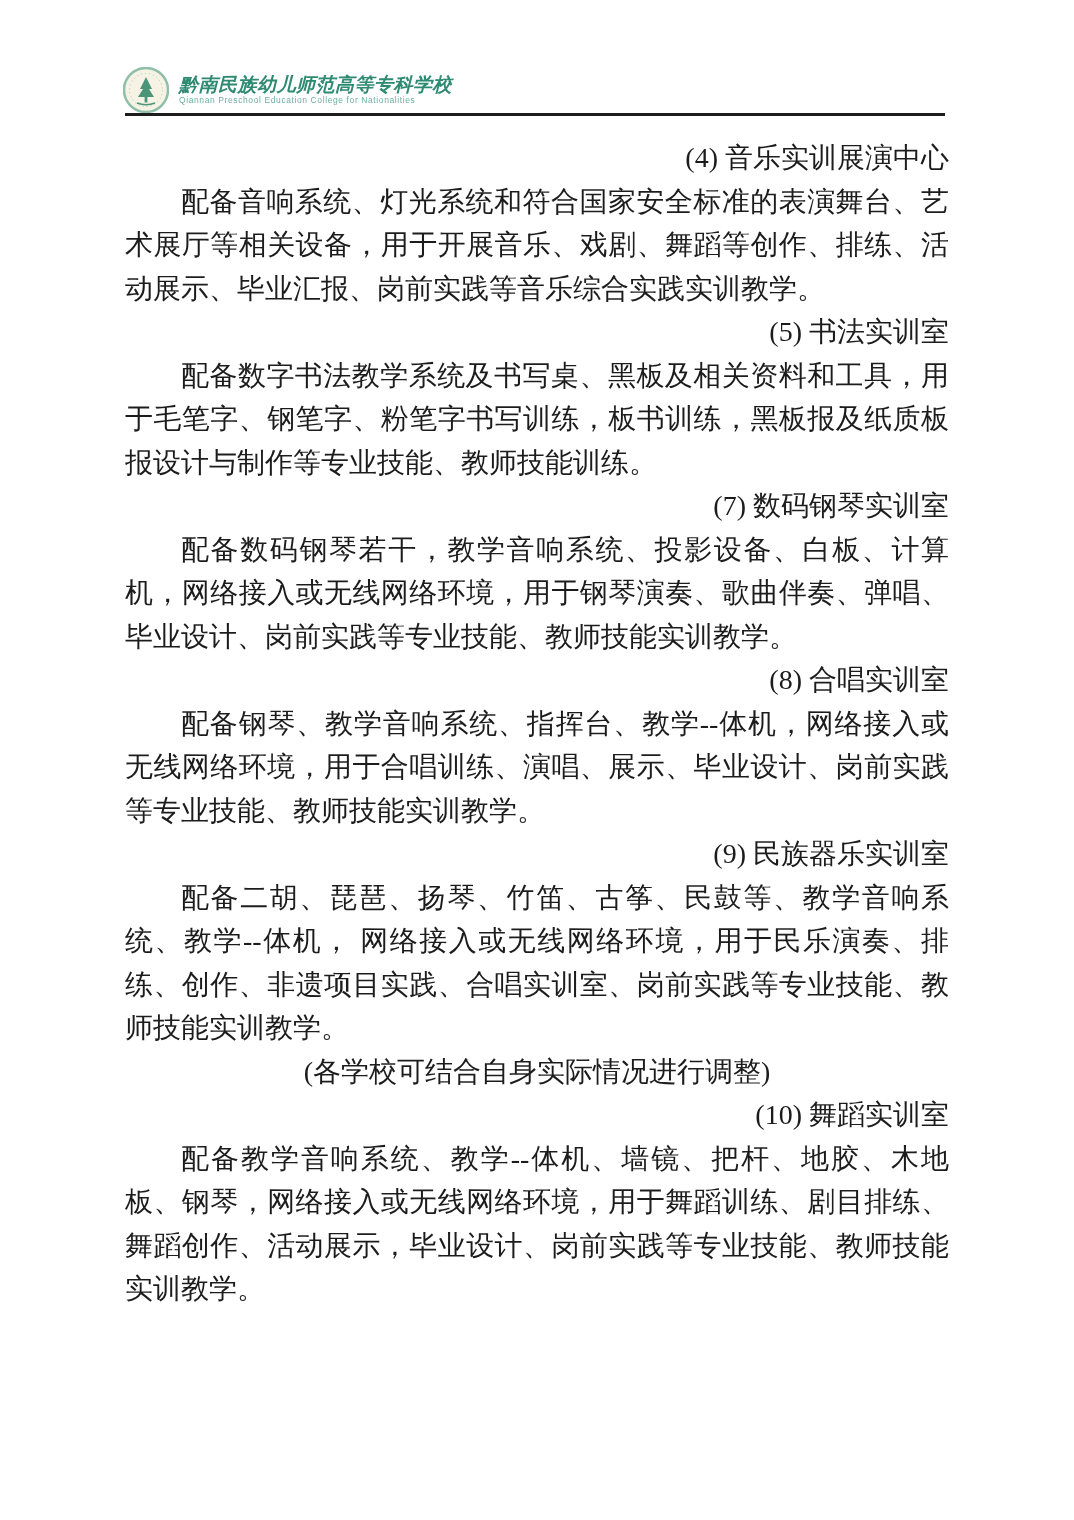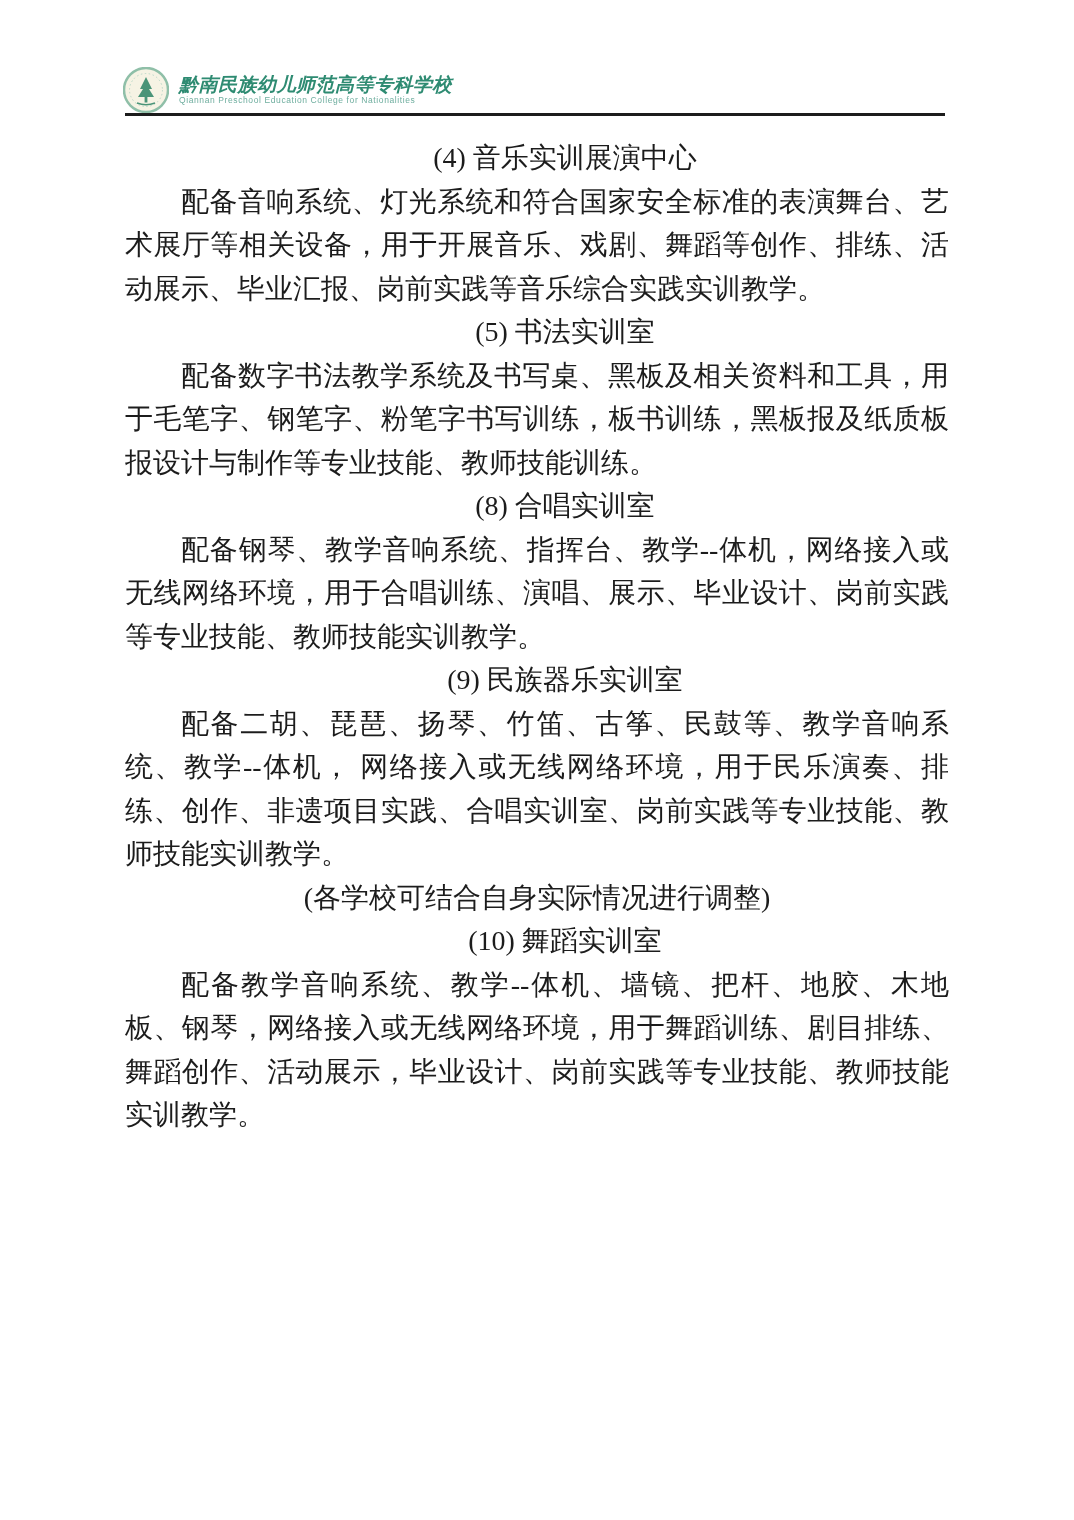--- a/index.html
+++ b/index.html
@@ -65,21 +65,21 @@
     font-size: 28px;
     line-height: 43.5px;
     color: #1c1c1c;
   }
   .content p {
     margin: 0;
     padding: 0;
   }
   p.sec-heading {
     text-indent: 2em;
-    text-align: center;
+    text-align: right;
     white-space: nowrap;
   }
   p.sec-body {
     text-indent: 2em;
     text-align: justify;
     word-break: break-all;
     overflow-wrap: break-word;
   }
   p.sec-note {
     text-indent: 0;
@@ -115,20 +115,24 @@
     <p class="sec-heading">(4) 音乐实训展演中心</p>
     <p class="sec-body">配备音响系统、灯光系统和符合国家安全标准的表演舞台、艺术展厅等相关设备，用于开展音乐、戏剧、舞蹈等创作、排练、活动展示、毕业汇报、岗前实践等音乐综合实践实训教学。</p>
   </section>
 
   <section>
     <p class="sec-heading">(5) 书法实训室</p>
     <p class="sec-body">配备数字书法教学系统及书写桌、黑板及相关资料和工具，用于毛笔字、钢笔字、粉笔字书写训练，板书训练，黑板报及纸质板报设计与制作等专业技能、教师技能训练。</p>
   </section>
 
 
+  <section>
+    <p class="sec-heading">(7) 数码钢琴实训室</p>
+    <p class="sec-body">配备数码钢琴若干，教学音响系统、投影设备、白板、计算机，网络接入或无线网络环境，用于钢琴演奏、歌曲伴奏、弹唱、毕业设计、岗前实践等专业技能、教师技能实训教学。</p>
+  </section>
 
   <section>
     <p class="sec-heading">(8) 合唱实训室</p>
     <p class="sec-body">配备钢琴、教学音响系统、指挥台、教学--体机，网络接入或无线网络环境，用于合唱训练、演唱、展示、毕业设计、岗前实践等专业技能、教师技能实训教学。</p>
   </section>
 
   <section>
     <p class="sec-heading">(9) 民族器乐实训室</p>
     <p class="sec-body">配备二胡、琵琶、扬琴、竹笛、古筝、民鼓等、教学音响系统、教学--体机， 网络接入或无线网络环境，用于民乐演奏、排练、创作、非遗项目实践、合唱实训室、岗前实践等专业技能、教师技能实训教学。</p>
     <p class="sec-note">(各学校可结合自身实际情况进行调整)</p>

